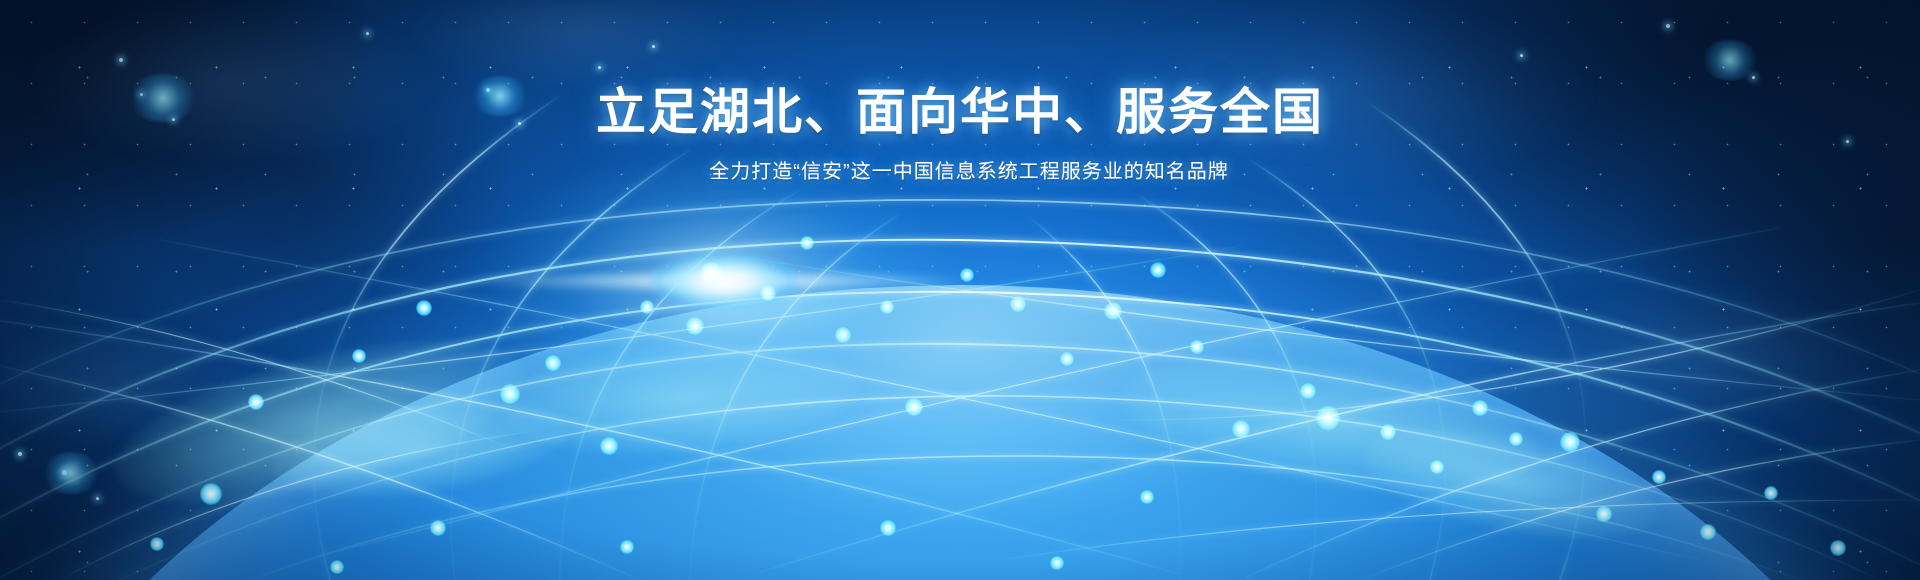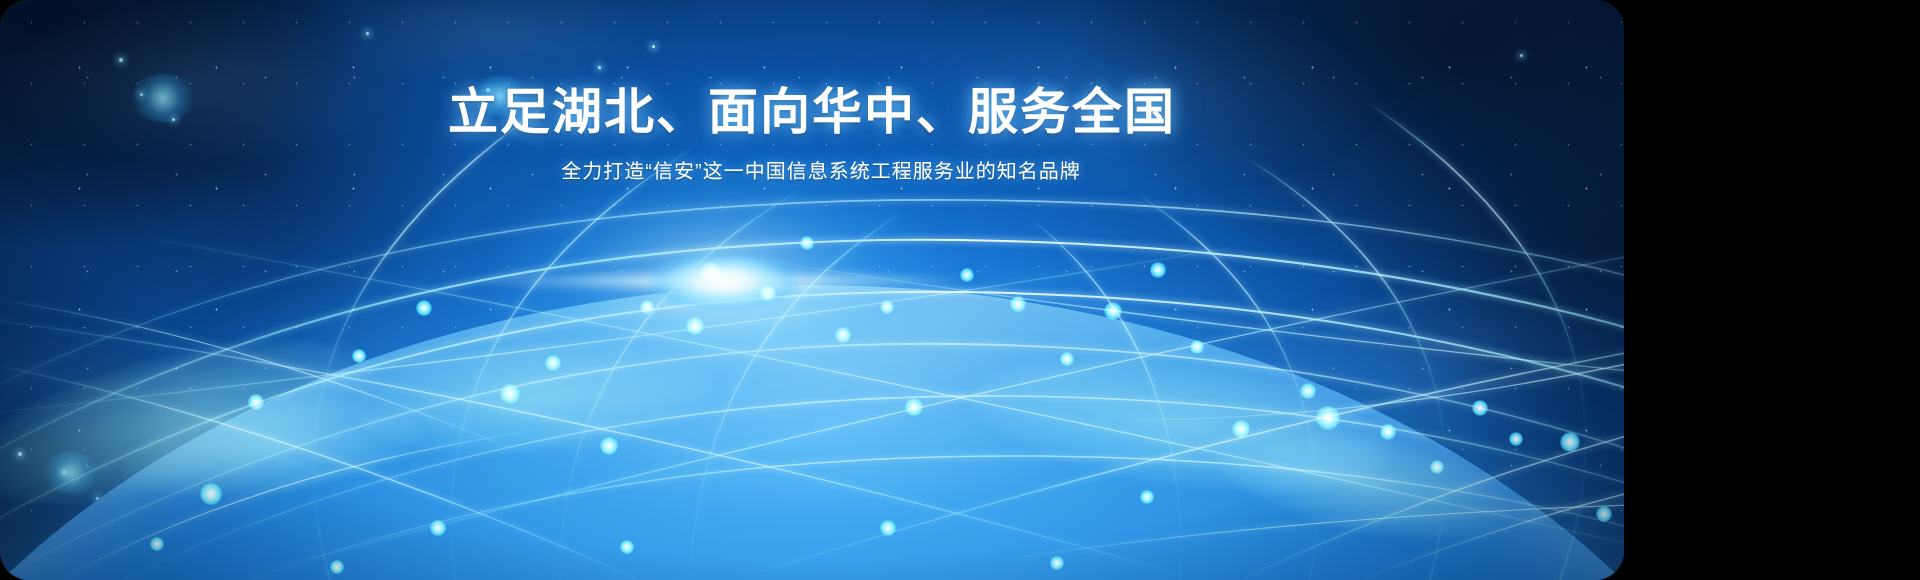--- a/index.html
+++ b/index.html
@@ -7,26 +7,25 @@
     margin: 0;
     padding: 0;
     background: #000;
   }
   body {
     font-family: "Liberation Sans", "DejaVu Sans", sans-serif;
   }
 
   #banner {
     position: relative;
-    width: 1624px;
+    width: 1920px;
     height: 580px;
     overflow: hidden;
     background: #0a3d80;
     isolation: isolate;
-    border-radius: 29px;
   }
 
   
   .layer {
     position: absolute;
     inset: 0;
     pointer-events: none;
   }
 
   .bg-base {

